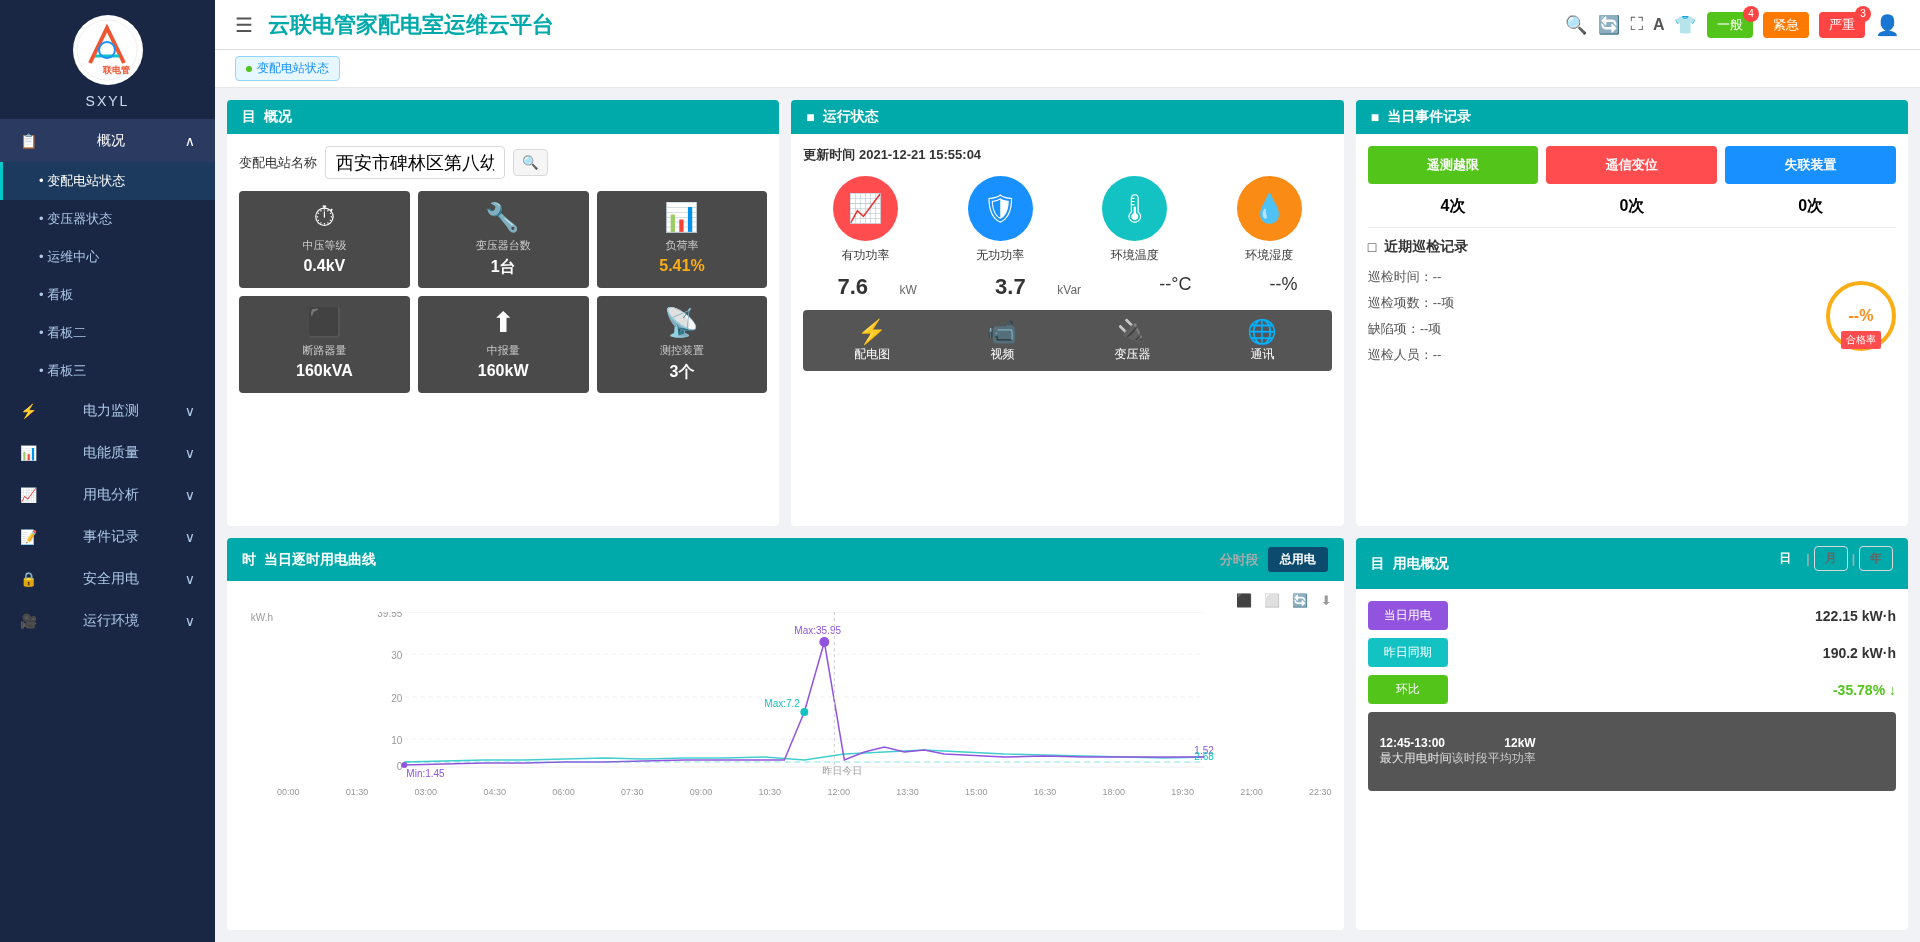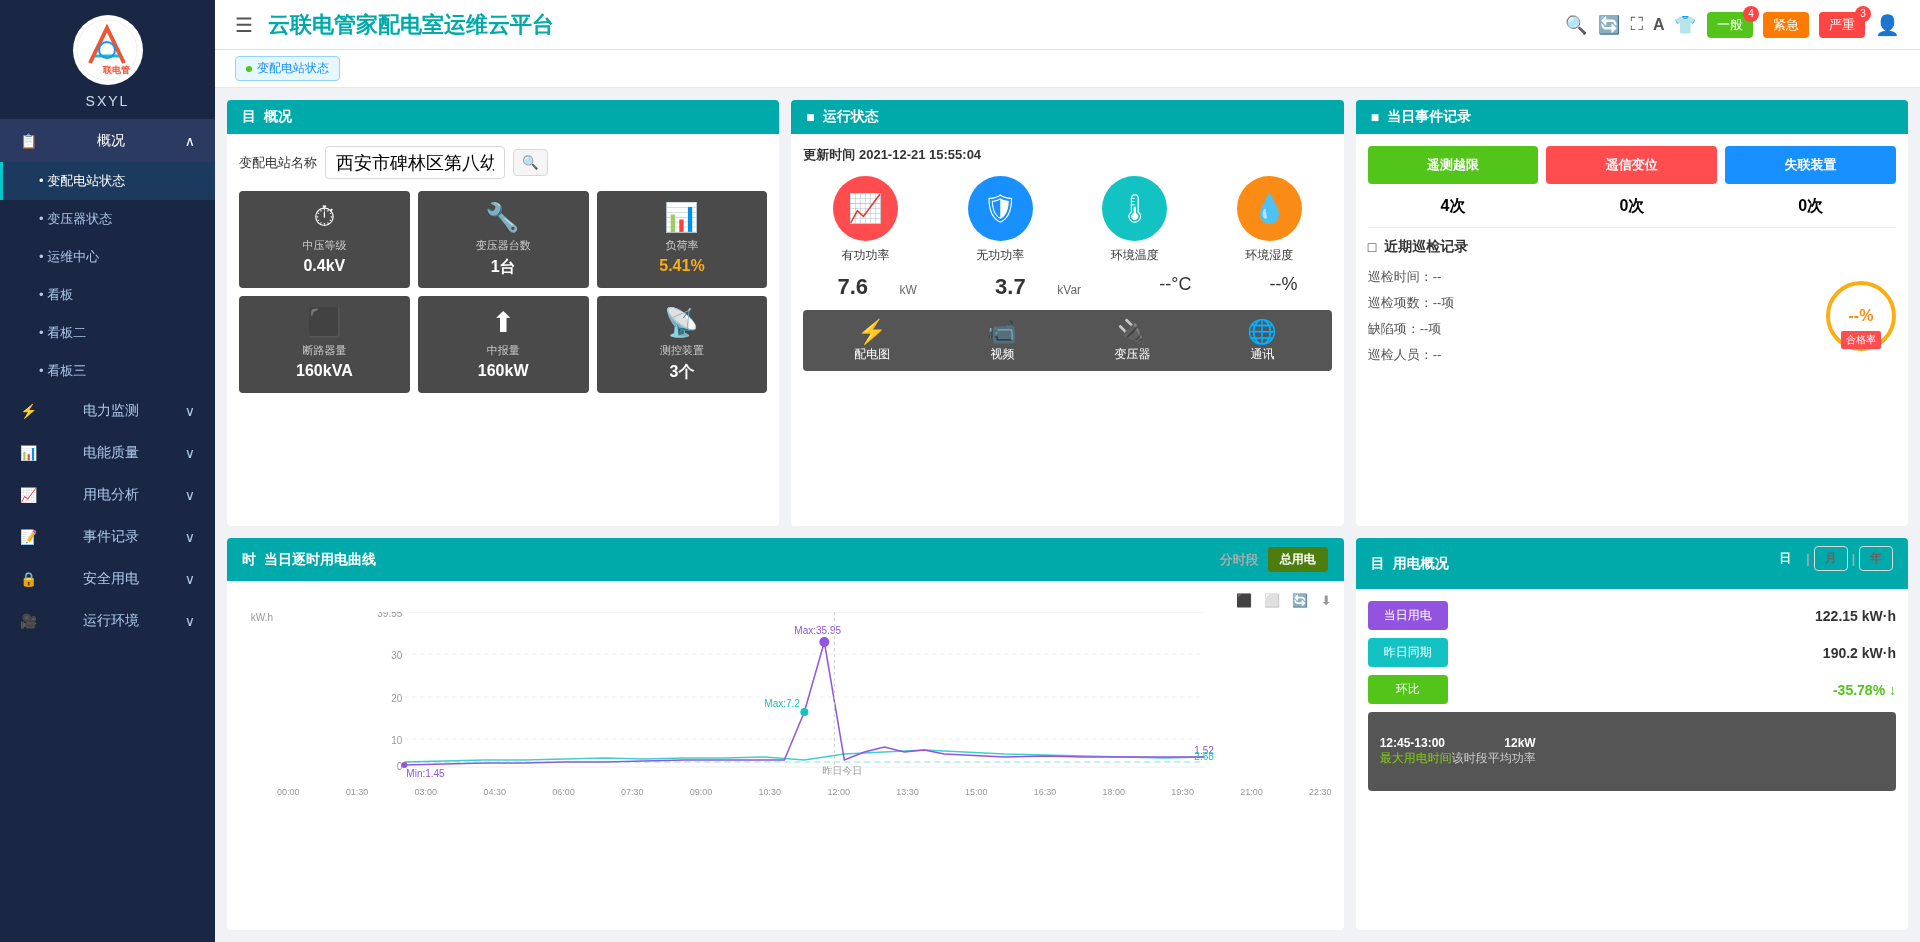--- a/index.html
+++ b/index.html
@@ -99,21 +99,21 @@
     .patrol-info { font-size: 13px; color: #555; line-height: 2; }
     .patrol-row { display: flex; justify-content: space-between; align-items: center; }
     .patrol-circle { width: 70px; height: 70px; border-radius: 50%; border: 4px solid #faad14; display: flex; flex-direction: column; align-items: center; justify-content: center; position: relative; }
     .patrol-pct { font-size: 16px; font-weight: bold; color: #fa8c16; }
     .patrol-badge { background: #ff4d4f; color: #fff; font-size: 10px; padding: 2px 5px; border-radius: 2px; position: absolute; bottom: -2px; }
 
     
     .chart-card { grid-column: 1 / 3; grid-row: 2; }
     .chart-controls { display: flex; align-items: center; gap: 8px; }
     .chart-tab { padding: 4px 12px; border: 1px solid #d9d9d9; border-radius: 4px; cursor: pointer; font-size: 12px; color: #666; }
-    .chart-tab.active { background: #4d7c0f; color: #fff; border-color: #00aaaa; }
+    .chart-tab.active { background: #0c4a6e; color: #fff; border-color: #00aaaa; }
 
     
     .electricity-card { grid-column: 3; grid-row: 2; }
     .elec-tabs { display: flex; gap: 4px; margin-bottom: 10px; }
     .elec-tab { padding: 3px 10px; border-radius: 4px; font-size: 12px; cursor: pointer; border: 1px solid #d9d9d9; color: #666; }
     .elec-tab.active { background: #00aaaa; color: #fff; border-color: #00aaaa; }
     .elec-item { display: flex; align-items: center; margin-bottom: 8px; gap: 8px; }
     .elec-label { width: 80px; border-radius: 4px; color: #fff; text-align: center; padding: 6px 12px; font-size: 12px; }
     .elec-label-purple { background: #9254de; }
     .elec-label-cyan { background: #13c2c2; }
@@ -496,21 +496,21 @@
           <div class="elec-label elec-label-cyan">昨日同期</div>
           <div class="elec-value">190.2 kW·h</div>
         </div>
         <div class="elec-item">
           <div class="elec-label elec-label-green">环比</div>
           <div class="elec-value" style="color:#52c41a;">-35.78% ↓</div>
         </div>
         <div class="elec-footer">
           <div class="elec-footer-left">
             <div style="font-weight:bold;">12:45-13:00</div>
-            <div style="color:#84cc16;">最大用电时间</div>
+            <div style="color:#e5e5e5;">最大用电时间</div>
           </div>
           <div class="elec-footer-right">
             <div style="font-weight:bold;">12kW</div>
             <div style="color:#ccc;">该时段平均功率</div>
           </div>
         </div>
       </div>
     </div>
 
   </div>

